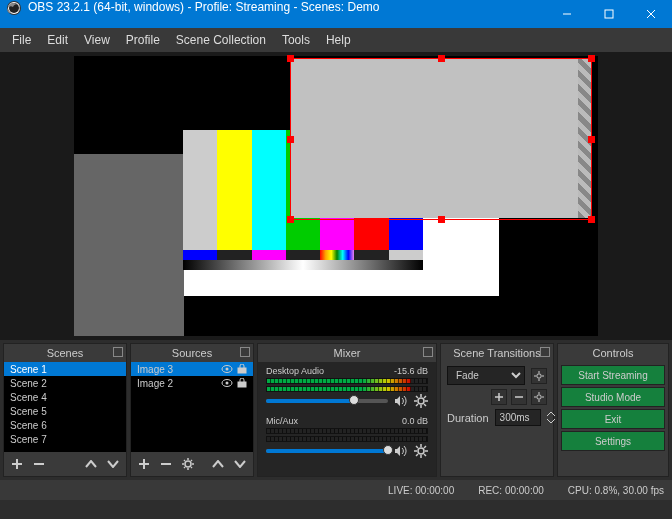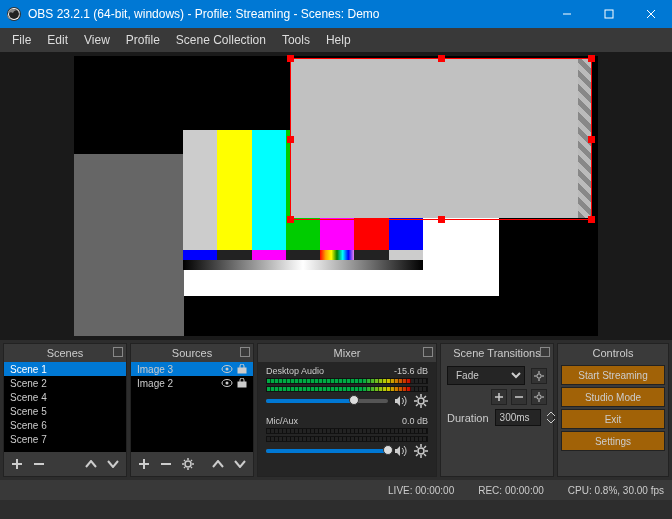--- a/index.html
+++ b/index.html
@@ -1,17 +1,17 @@
 <!DOCTYPE html>
 <html><head>
 <meta charset="utf-8">
 <style>
 * { margin: 0; padding: 0; box-sizing: border-box; font-family: "Segoe UI", Arial, sans-serif; }
 body { width: 672px; height: 519px; background: #2d2d2d; overflow: hidden; }
-.titlebar { height: 28px; background: #0078d4; display: flex; align-items: center; color: #fff; font-size: 12px; }
+.titlebar { height: 28px; background: #0078d4; display: flex; color: #fff; font-size: 12px; }
 .titlebar .logo { width: 16px; height: 16px; margin: 0 6px; }
 .titlebar .title { flex: 1; }
 .titlebar .winbtn { width: 42px; height: 28px; display: flex; align-items: center; justify-content: center; cursor: pointer; }
 .menubar { height: 24px; background: #393939; display: flex; align-items: center; padding: 0 4px; }
 .menubar .menu { color: #ddd; font-size: 12px; padding: 4px 8px; cursor: pointer; }
 .preview { height: 288px; background: #1a1a1a; position: relative; display: flex; align-items: center; justify-content: center; }
 .canvas { width: 524px; height: 280px; background: #000; position: relative; overflow: visible; }
 .bgblock1 { position: absolute; left: 0; top: 98px; width: 110px; height: 182px; background: #666; }
 .bgblock2 { position: absolute; left: 110px; top: 98px; width: 315px; height: 142px; background: #fff; }
 .bars { position: absolute; left: 109px; top: 74px; width: 240px; height: 120px; display: flex; }
@@ -42,21 +42,21 @@
 .mixer-ch .meter2 { height: 6px; background: #222; margin: 2px 0; border: 1px solid #111; position: relative; }
 .mixer-ch .meter::after,.mixer-ch .meter2::after { content:""; position:absolute; inset:0; background: repeating-linear-gradient(to right, transparent 0, transparent 3px, rgba(0,0,0,0.6) 3px, rgba(0,0,0,0.6) 4px); }
 .mixer-ch .sliderrow { display: flex; align-items: center; gap: 6px; margin-top: 2px; }
 .mixer-ch .slider { flex: 1; height: 4px; background: #555; border-radius: 2px; position: relative; }
 .mixer-ch .slider .fill { height:100%; background:#0078d4; border-radius:2px; }
 .mixer-ch .slider .knob { position: absolute; top: -4px; width: 10px; height: 10px; border-radius: 50%; background: #ddd; border:1px solid #333; }
 .scenetrans { padding: 4px 6px; display: flex; flex-direction: column; gap: 4px; font-size: 11px; color: #ccc; }
 .scenetrans .strow { display: flex; align-items: center; gap: 6px; }
 .stselect { flex: 1; background: #252525; border: 1px solid #111; color: #ccc; font-size: 10px; padding: 2px 4px; }
 .stbtn { width: 16px; height: 16px; background:#333; border:1px solid #222; display:flex; align-items:center; justify-content:center; cursor:pointer; }
-.ctrlbtn { height: 20px; background: #a16207; border: 1px solid #222; color: #ccc; font-size: 10px; margin: 1px 3px; cursor: pointer; display:flex; align-items:center; justify-content:center; }
+.ctrlbtn { height: 20px; background: #15803d; border: 1px solid #222; color: #ccc; font-size: 10px; margin: 1px 3px; cursor: pointer; display:flex; align-items:center; justify-content:center; }
 .statusbar { height: 20px; background: #393939; display: flex; align-items: center; font-size: 10px; color: #ccc; padding: 0 8px; gap: 24px; justify-content: flex-end; }
 svg { display:block; }
 </style>
 </head>
 <body>
 
 <div class="titlebar">
   <span class="logo">
     <svg viewBox="0 0 16 16">
         <circle cx="8" cy="8" r="7" fill="#333"></circle>

